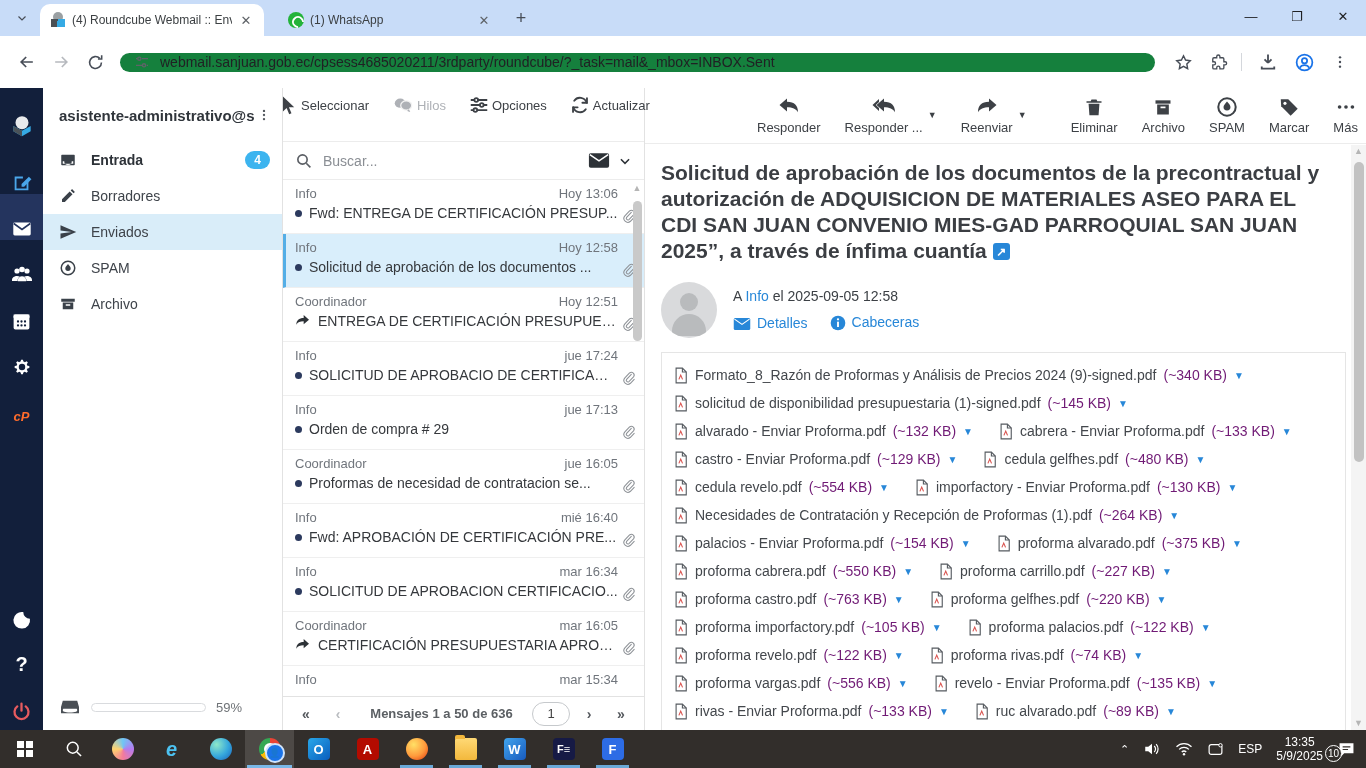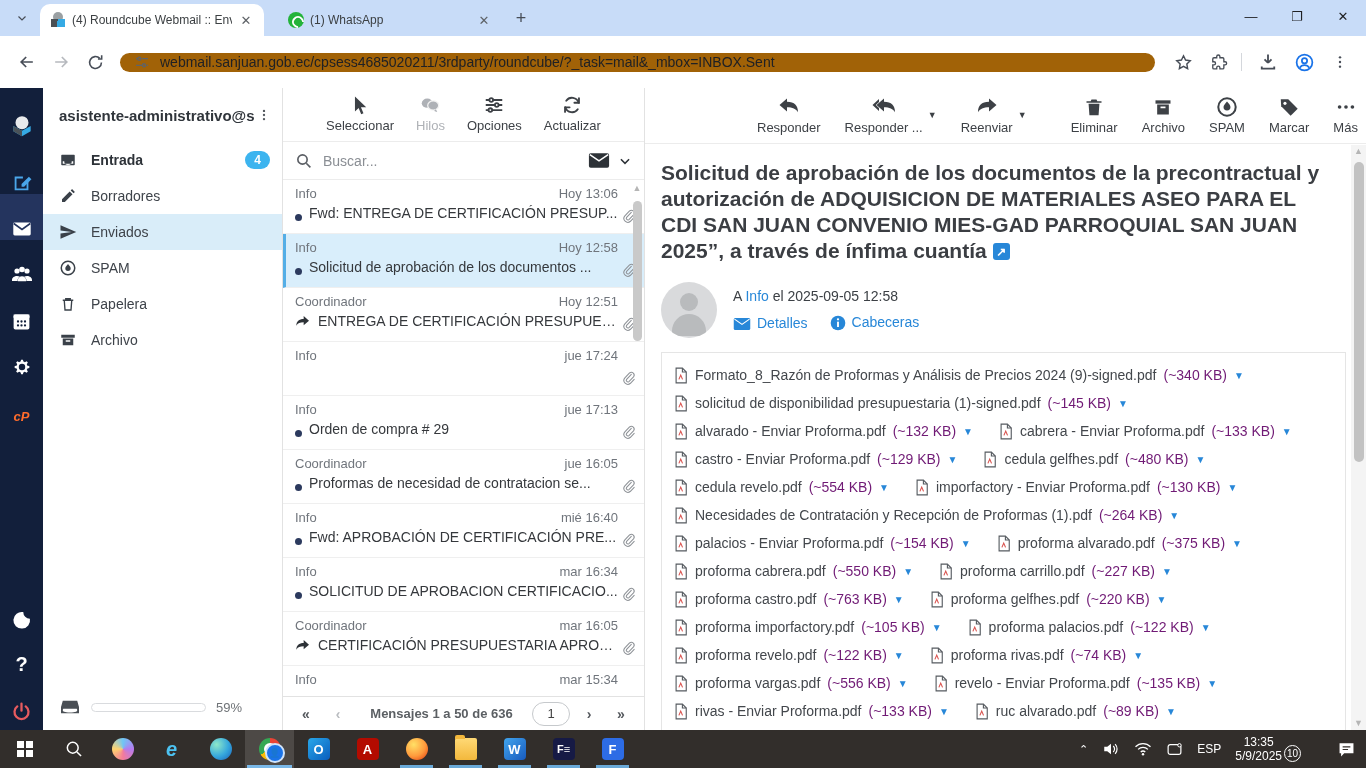--- a/index.html
+++ b/index.html
@@ -19,21 +19,21 @@
   .fav-rc::after { content:""; position:absolute; left:1px; top:7px; width:14px; height:8px; background:linear-gradient(100deg,#4a4f54 45%,#35aae4 45%); }
   .fav-wa { border-radius:50%; background:#23b33a; }
   .fav-wa::after { content:""; position:absolute; left:4px; top:4px; width:8px; height:8px; border-radius:50%; border:2px solid #fff; border-bottom-color:transparent; transform:rotate(-45deg); }
   .newtab { width:26px; height:26px; margin:0 0 5px 6px; display:flex; align-items:center; justify-content:center; font-size:18px; color:#474d57; border-radius:50%; }
   .wincontrols { position:absolute; right:0; top:0; height:32px; display:flex; }
   .winbtn { width:46px; height:32px; display:flex; align-items:center; justify-content:center; color:#202124; font-size:13px; }
 
   .toolbar { height:52px; background:#fff; display:flex; align-items:center; padding:0 10px; flex:0 0 52px; }
   .navbtn { width:34px; height:34px; display:flex; align-items:center; justify-content:center; border-radius:50%; color:#474d57; }
   .navbtn.disabled { color:#b6b9be; }
-  .urlpill { flex:1; height:19px; background:#a16207; border-radius:17px; margin:0 8px 0 8px; display:flex; align-items:center; padding:0 14px; }
+  .urlpill { flex:1; height:19px; background:#15803d; border-radius:17px; margin:0 8px 0 8px; display:flex; align-items:center; padding:0 14px; }
   .urlpill .url { font-size:14px; color:#202124; white-space:nowrap; overflow:hidden; margin-left:10px; }
   .tbicon { width:32px; height:32px; display:flex; align-items:center; justify-content:center; color:#474d57; margin-left:4px; }
   .tbsep { width:1px; height:18px; background:#d4d7dc; margin:0 6px; }
 
   
   .content { flex:1; display:flex; min-height:0; background:#fff; }
 
   
   .rail { width:43px; flex:0 0 43px; background:#121f3b; display:flex; flex-direction:column; align-items:center; color:#fff; }
   .railbtn { width:43px; height:46px; display:flex; align-items:flex-end; justify-content:center; }
@@ -57,32 +57,32 @@
   .folder .flabel { flex:1; }
   .badge { background:#3cb4ef; color:#fff; font-size:12px; font-weight:bold; border-radius:10px; padding:2px 9px; }
   .storage { height:40px; display:flex; align-items:center; gap:10px; padding:0 16px 6px; color:#5d6166; }
   .storage .track { width:115px; height:9px; border:1px solid #d9dbde; border-radius:5px; background:#fff; overflow:hidden; }
   .storage .fill { height:100%; width:59%; background:#62b2e8; }
   .storage .pct { font-size:13px; color:#6f7377; }
 
   
   .listpane { width:362px; flex:0 0 362px; border-right:1px solid #e2e2e2; display:flex; flex-direction:column; position:relative; }
   .listbar { height:54px; display:flex; align-items:flex-start; justify-content:center; gap:22px; padding-top:6px; border-bottom:1px solid #ececec; }
-  .lbtn { display:flex; flex-direction:column; align-items:center; gap:2px; color:#3d4146; font-size:13px; }
+  .lbtn { display:flex; flex-direction:row; align-items:center; gap:2px; color:#3d4146; font-size:13px; }
   .lbtn svg { color:#3d4146; }
   .lbtn.disabled, .lbtn.disabled svg { color:#aeb1b6; }
   .searchrow { height:38px; display:flex; align-items:center; padding:0 12px; border-bottom:1px solid #ececec; color:#5a5e64; }
   .searchrow input { border:none; outline:none; flex:1; font-size:14px; margin-left:10px; color:#333; background:transparent; font-family:inherit;}
   .searchrow input::placeholder { color:#8a8e94; }
   .rows { flex:1; overflow:hidden; }
   .msg { height:54px; padding:6px 26px 0 12px; border-bottom:1px solid #efefef; position:relative; }
   .msg.selected { background:#d9eefb; border-left:3px solid #54aee6; padding-left:9px; }
   .msg .l1 { display:flex; font-size:13px; color:#70757c; margin-bottom:4px; }
   .msg .from { flex:1; }
-  .msg .l2 { display:flex; align-items:flex-end; gap:7px; font-size:14px; color:#35383c; }
+  .msg .l2 { display:flex; align-items:center; gap:7px; font-size:14px; color:#35383c; }
   .msg .dot { display:none; width:7px; height:7px; border-radius:50%; background:#2c3a5e; flex:0 0 7px; }
   .msg.m-dot .dot { display:block; }
   .msg .fwd { display:none; color:#2d3237; flex:0 0 16px; }
   .msg.m-forward .fwd { display:block; }
   .msg .subj { flex:1; white-space:nowrap; overflow:hidden; text-overflow:ellipsis; }
   .msg .clip { color:#8f9398; position:absolute; right:8px; top:28px; }
   .listscroll { position:absolute; right:1px; top:96px; bottom:34px; width:12px; display:flex; flex-direction:column; align-items:center; }
   .listscroll .thumb { width:9px; height:140px; background:#c9c9c9; border-radius:5px; margin-top:8px; }
   .arr { color:#b5b5b5; font-size:9px; line-height:9px; }
   .pager { height:34px; border-top:1px solid #e2e2e2; display:flex; align-items:center; padding:0 10px; gap:6px; color:#5b5f63; }
@@ -139,21 +139,21 @@
   .i-acrobat { background:#b30b00; color:#fff; }
   .i-firefox { border-radius:50%; background:radial-gradient(circle at 35% 30%,#ffe066,#ff9a3c 55%,#e0350b); }
   .i-folder { background:linear-gradient(#ffd976,#f3b83c); border-radius:2px; position:relative; }
   .i-folder::before { content:""; position:absolute; top:-3px; left:0; width:10px; height:4px; background:#f3b83c; border-radius:2px 2px 0 0; }
   .i-word { background:linear-gradient(135deg,#41a5ee,#185abd); color:#fff; }
   .i-fdark { background:#161a45; color:#fff; font-size:11px; }
   .i-fblue { background:#2d6ce5; color:#fff; }
   .tray { margin-left:auto; display:flex; align-items:center; gap:14px; padding:0 10px; font-size:12px; }
   .tray .clock { text-align:center; line-height:14px; }
   .tray .chev { font-size:11px; }
-  .notif { position:relative; display:flex; align-items:flex-start;padding-left:41px; }
+  .notif { position:relative; display:flex; align-items:flex-start; }
   .notif .nbadge { position:absolute; left:-12px; bottom:-4px; min-width:17px; height:17px; border:1px solid #fff; border-radius:50%; font-size:10px; display:flex; align-items:center; justify-content:center; background:#322e2b; }
   svg { display:block; }
 </style>
 </head>
 <body>
 
 <div class="screen">
 
   <div class="tabstrip">
     <div class="tabsearch">
@@ -351,29 +351,20 @@
 
             <svg class="fi fi-spam" width="18" height="18" viewBox="0 0 24 24">
               <circle cx="12" cy="12" r="9" fill="none" stroke="currentColor" stroke-width="2"></circle>
               <path d="M12 6.5c1.8 2.3 3.6 3.6 3.6 5.8a3.6 3.6 0 1 1-7.2 0c0-2.2 1.8-3.2 3.6-5.8z" fill="currentColor"></path>
             </svg>
 
             <span class="flabel">SPAM</span>
 
           </div>
 
-          <div class="folder m-trash">
-
-            <svg class="fi fi-trash" width="18" height="18" viewBox="0 0 24 24">
-              <path d="M5 7h14M9 7V5h6v2M7 7l1 13h8l1-13" fill="none" stroke="currentColor" stroke-width="1.8"></path>
-            </svg>
-
-            <span class="flabel">Papelera</span>
-
-          </div>
 
           <div class="folder m-archive">
 
             <svg class="fi fi-archive" width="18" height="18" viewBox="0 0 24 24" fill="currentColor">
               <path d="M3 5h18v4H3z"></path>
               <path fill-rule="evenodd" d="M5 10h14v9H5zm4 2.2v2h6v-2z"></path>
             </svg>
             <span class="flabel">Archivo</span>
 
           </div>
@@ -482,20 +473,25 @@
             </div>
             <svg class="clip" width="15" height="17" viewBox="0 0 24 26">
               <path d="M16.5 6.5l-7.5 7.8a2.6 2.6 0 0 0 3.7 3.6l7.3-7.6a4.4 4.4 0 0 0-6.3-6.1L6.2 12a6.2 6.2 0 0 0 8.9 8.6l6-6.2" fill="none" stroke="currentColor" stroke-width="1.7" stroke-linecap="round"></path>
             </svg>
           </div>
 
           <div class="msg m-dot">
             <div class="l1">
               <span class="from">Info</span>
               <span class="date">jue 17:24</span>
+            </div>
+            <div class="l2">
+              <span class="dot"></span>
+
+              <span class="subj">SOLICITUD DE APROBACIO DE CERTIFICACI...</span>
             </div>
             <svg class="clip" width="15" height="17" viewBox="0 0 24 26">
               <path d="M16.5 6.5l-7.5 7.8a2.6 2.6 0 0 0 3.7 3.6l7.3-7.6a4.4 4.4 0 0 0-6.3-6.1L6.2 12a6.2 6.2 0 0 0 8.9 8.6l6-6.2" fill="none" stroke="currentColor" stroke-width="1.7" stroke-linecap="round"></path>
             </svg>
           </div>
 
           <div class="msg m-dot">
             <div class="l1">
               <span class="from">Info</span>
               <span class="date">jue 17:13</span>

